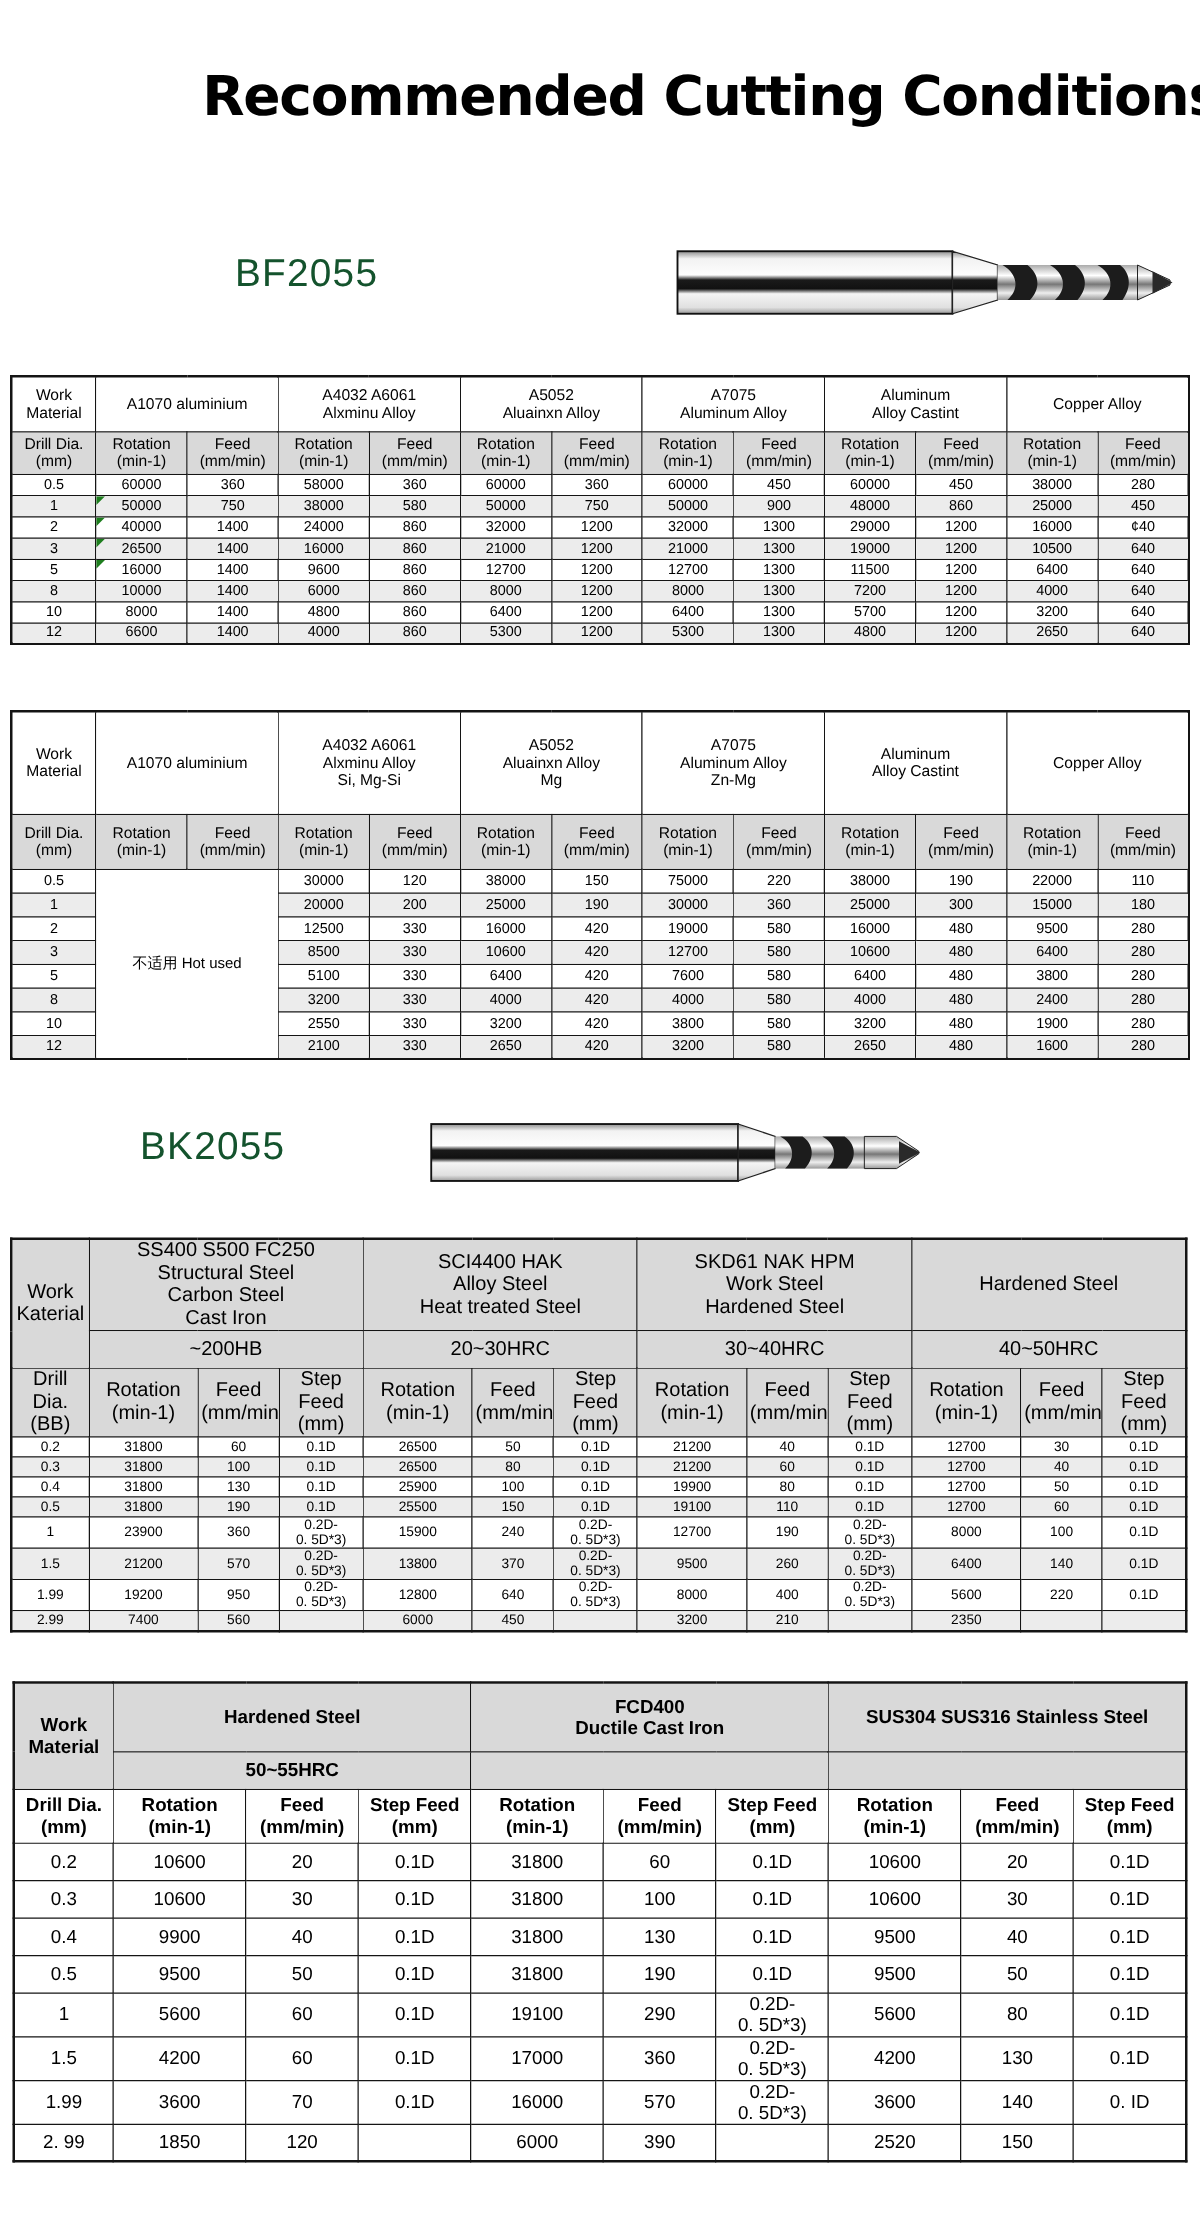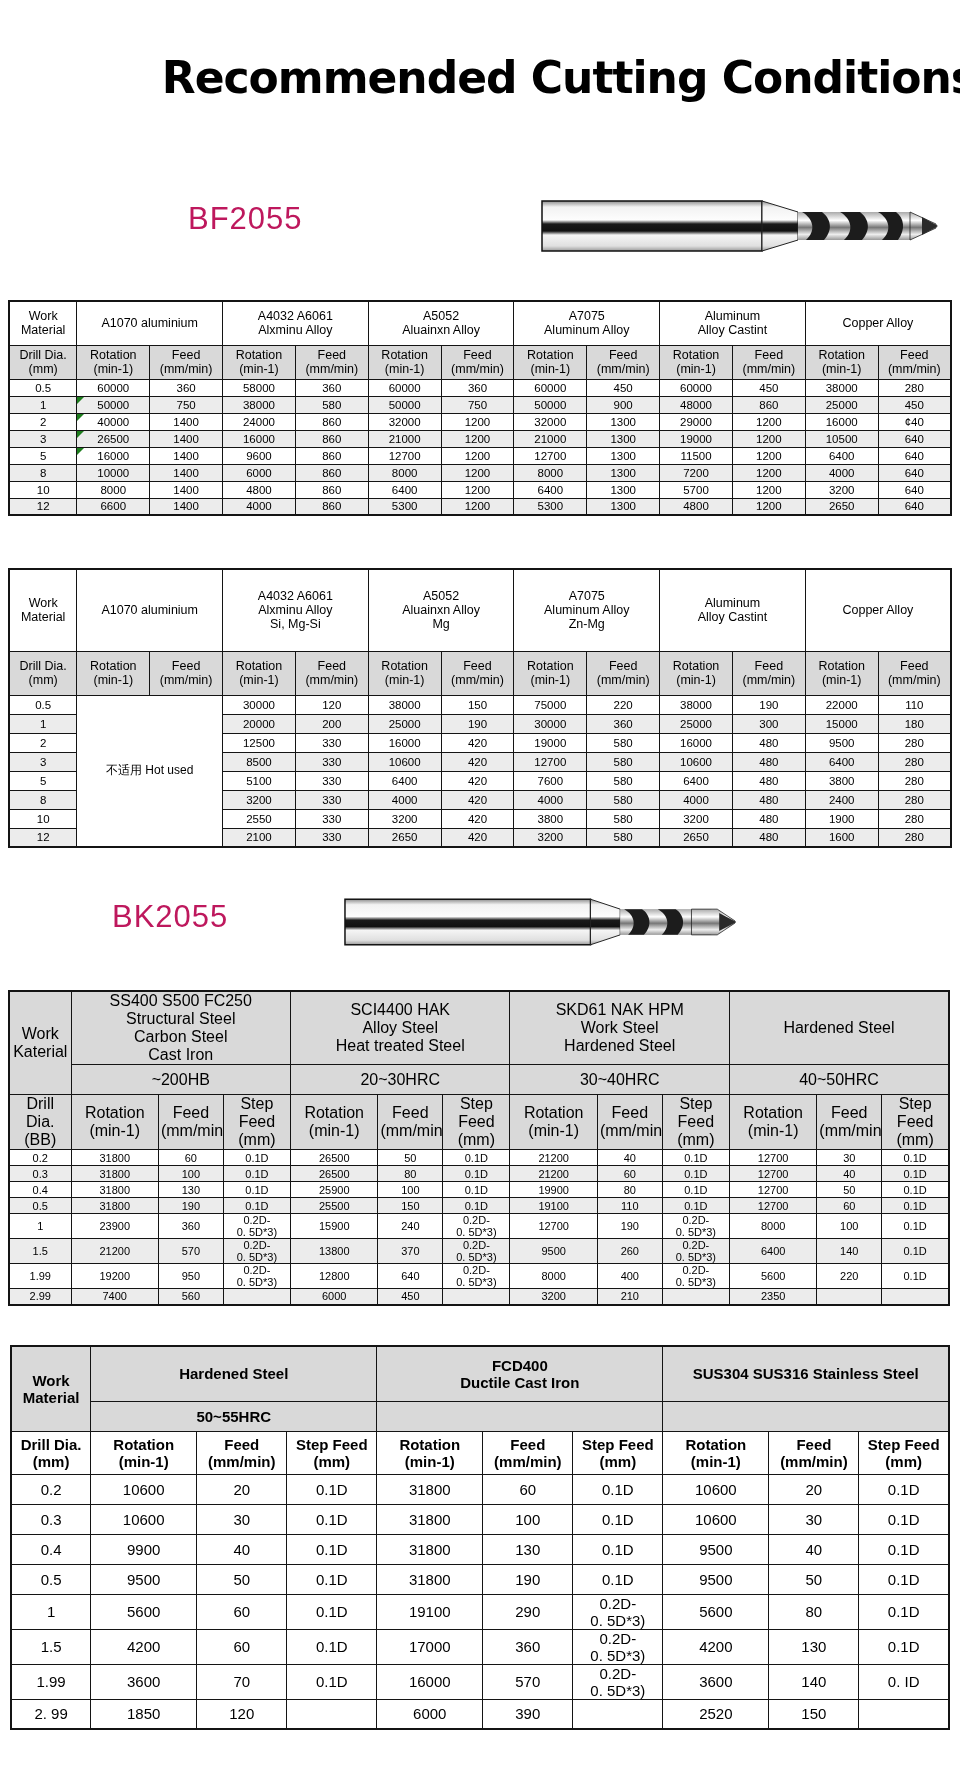--- a/index.html
+++ b/index.html
@@ -1,21 +1,21 @@
 <!DOCTYPE html>
 <html><head>
 <meta charset="utf-8">
 <style>
   html,body{margin:0;padding:0;background:#fff;}
   .page{position:relative;width:960px;height:1775px;background:#fff;overflow:hidden;
         font-family:"Liberation Sans",sans-serif;color:#000;}
   .title{position:absolute;top:36px;left:0;width:100%;text-align:right;margin:16px;
          font-family:"DejaVu Sans","Liberation Sans",sans-serif;
          font-size:44px;font-weight:bold;letter-spacing:-1px;}
-  .product-label{position:absolute;color:#be185d;font-size:31px;letter-spacing:1px;
+  .product-label{position:absolute;color:#14532d;font-size:31px;letter-spacing:1px;
                  font-family:"Liberation Sans",sans-serif;}
   #bf-label{top:201px;left:188px;}
   #bk-label{top:899px;left:112px;}
   .drill{position:absolute;}
   #bf-drill{left:540px;top:197px;width:400px;height:58px;}
   #bk-drill{left:343px;top:893px;width:396px;height:58px;}
 
   table.tbl{position:absolute;border-collapse:collapse;table-layout:fixed;
             border:2px solid #141414;background:#fff;}
   .tbl th,.tbl td{border:1px solid #141414;text-align:center;vertical-align:middle;

